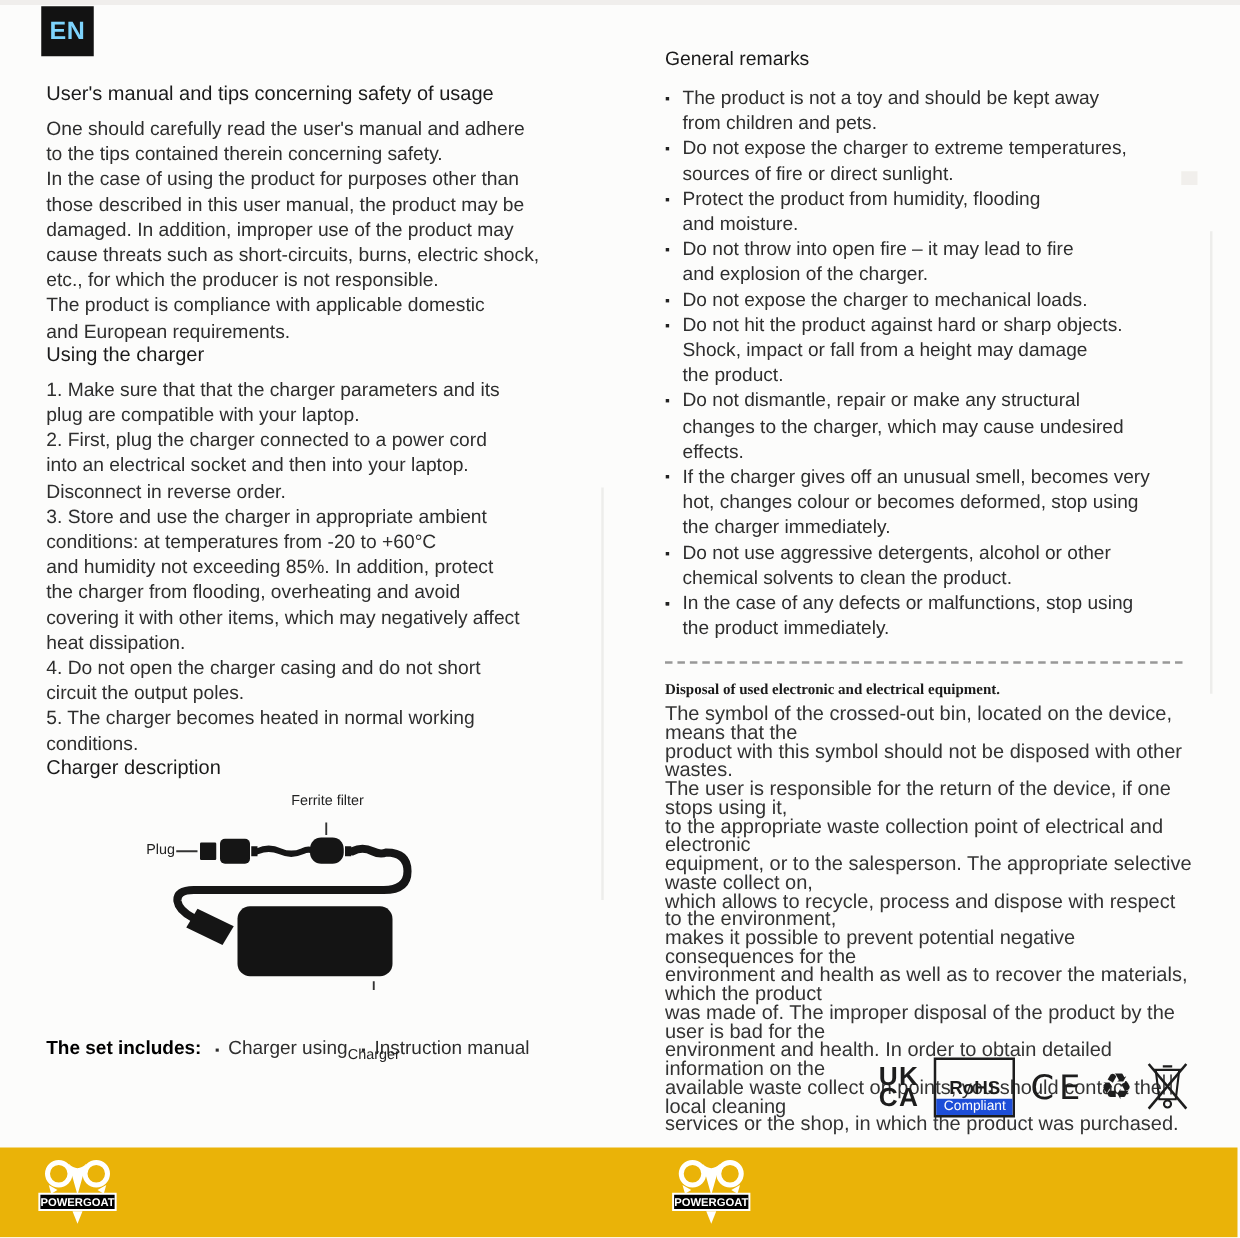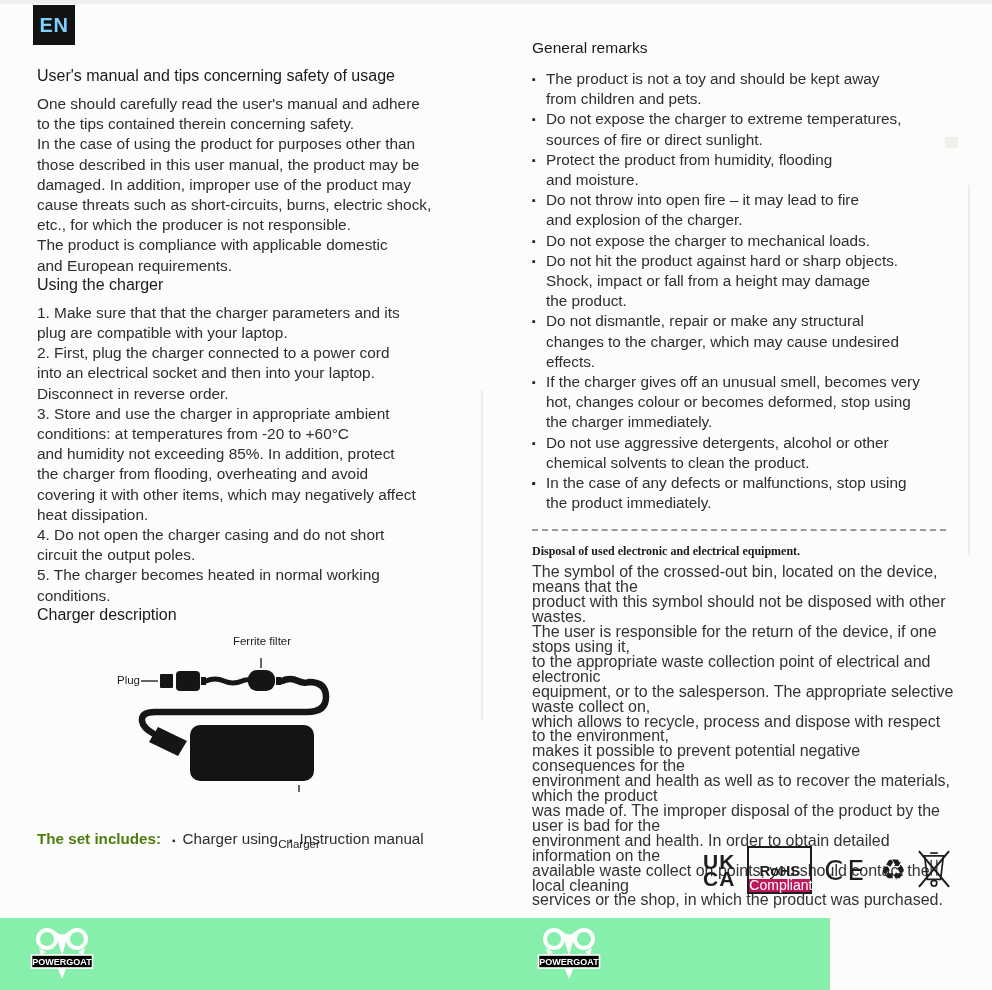--- a/index.html
+++ b/index.html
@@ -34,34 +34,34 @@
   .disposal-body { font-size:16px; line-height:14.9px; color:#333; white-space:pre-line; width:424px; }
 
   
   .diagram { position:relative; width:460px; height:182px; margin-top:5px; }
   .dg-label { position:absolute; font-size:11.5px; color:#222; }
   .lbl-ferrite { left:168px; top:2px; width:114px; text-align:center; }
   .lbl-plug { left:80px; top:41px; }
   .lbl-charger { left:226px; top:160px; width:72px; text-align:center;margin-top:45px; }
 
   .set-line { margin-top:15px; font-size:15.2px; color:#2e2e2e; display:flex; align-items:baseline; }
-  .set-line .lbl { font-weight:bold; color:#4d7c0f; }
+  .set-line .lbl { font-weight:bold; color:#000000; }
   .set-line .blt { font-size:10px; margin:0 7px 0 11px; }
 
   
   .marks { position:absolute; left:703px; top:846px; display:flex; align-items:center; gap:12px; color:#1d1d1d; }
   .ukca { font-weight:800; font-size:21px; line-height:17.5px; letter-spacing:1px; color:#1d1d1d; }
   .rohs { border:2.5px solid #1d1d1d; width:65px; text-align:center; }
   .rohs-top { font-weight:bold; font-size:15px; line-height:17px; padding-top:14px; color:#1d1d1d; }
-  .rohs-bot { background:#be185d; color:#fff; font-size:14px; line-height:12px; padding-bottom:1px; }
+  .rohs-bot { background:#1d4ed8; color:#fff; font-size:11px; line-height:12px; padding-bottom:1px; }
   .ce { font-size:27px; font-weight:500; letter-spacing:4px; font-family:"DejaVu Sans",sans-serif; }
   .recycle { font-size:29px; line-height:30px; }
 
   
-  .footer { position:absolute; left:0; top:918px; width:830px; height:72px; background:#86efac; }
+  .footer { position:absolute; left:0; top:918px; width:990px; height:72px; background:#eab308; }
   .goat { position:absolute; top:6px; }
   .goat1 { left:30px; } .goat2 { left:537px; }
 </style>
 </head>
 <body>
 
 <div class="page">
 
   <div class="edge-top"></div>
   <div class="fold-line" style="left:481px; top:390px; height:330px;"></div>

